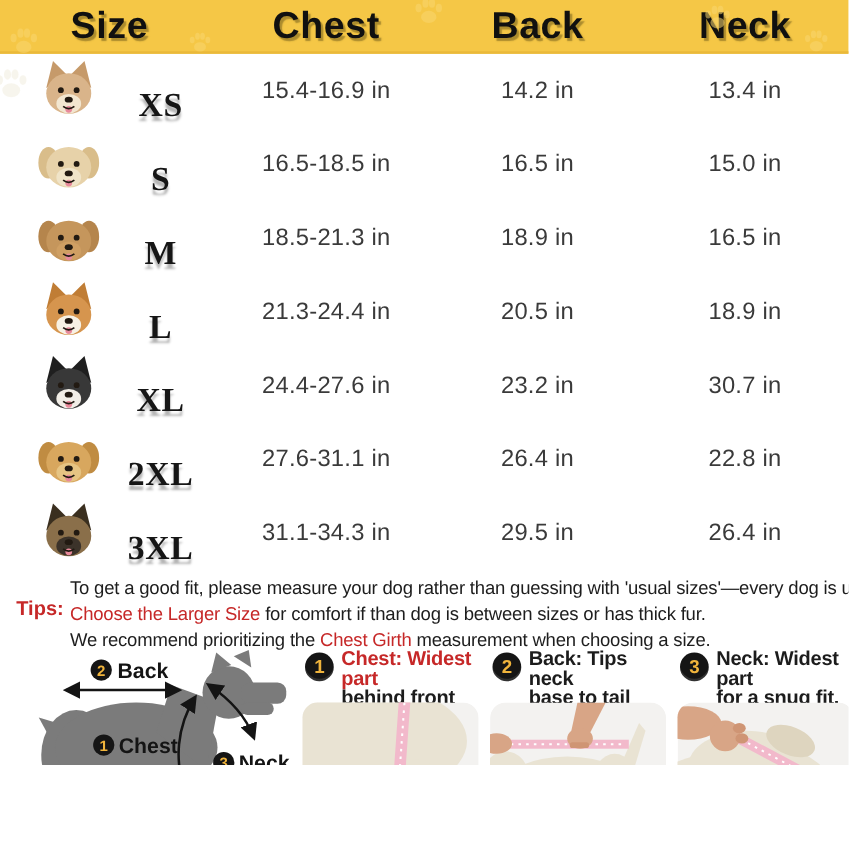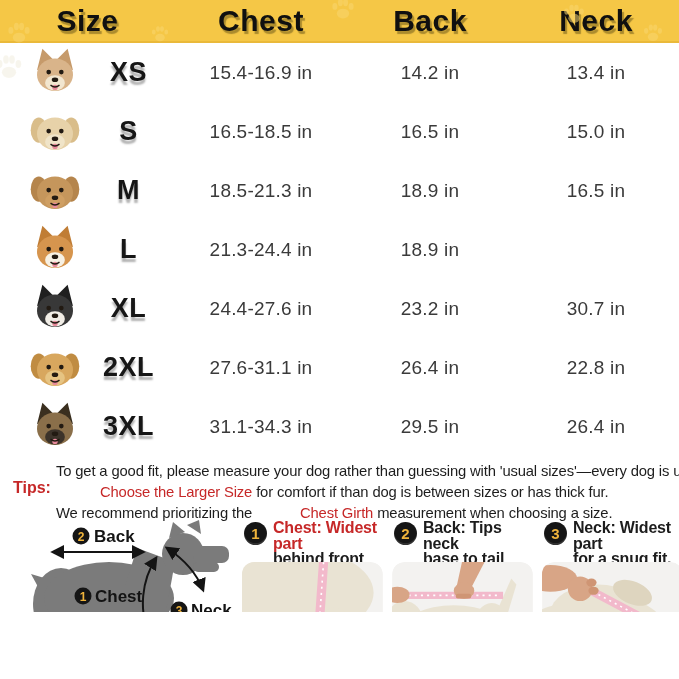--- a/index.html
+++ b/index.html
@@ -13,36 +13,36 @@
           border-bottom:2px solid #eab93a; }
   .hcell { text-align:center; font-size:30px; font-weight:800; color:#101010; letter-spacing:.5px;
            text-shadow:2px 3px 1px rgba(110,90,25,.55); line-height:1; }
   .band-paw { position:absolute; opacity:.55; }
   .faint-paw { position:absolute; opacity:.10; }
 
   
   .table { position:relative; }
   .row { display:grid; grid-template-columns:175px 172px 166px 166px; align-items:center; height:59px; }
   .cell { text-align:center; font-size:19px; color:#3a3a3a; letter-spacing:.2px; }
-  .size-cell { display:flex; align-items:center; text-align:left; padding-left:28px; }
+  .size-cell { display:flex; align-items:flex-end; text-align:left; padding-left:28px;font-family:Liberation Serif, serif; }
   .dog { width:54px; height:54px; display:inline-block; flex:0 0 54px; }
   .dog svg { width:100%; height:100%; display:block; }
   .dog .fur { fill:var(--fur,#c90); }
   .dog .ear { fill:var(--ear,#a70); }
   .dog .muzzle { fill:var(--muzzle,#fec); }
   .dog.floppy .ear-pointy { display:none; }
   .dog:not(.floppy) .ear-floppy { display:none; }
   .size-label { flex:1; text-align:center; font-size:27px; font-weight:800; color:#161616;
                 text-shadow:0 4px 2px rgba(0,0,0,.30); letter-spacing:.5px; }
 
   
   .tips { position:relative; height:62px; padding:5px 0 0 56px; }
   .tips-label { position:absolute; left:13px; top:23px; font-size:16px; font-weight:700; color:var(--red,#c62828); }
   .tline { font-size:14.8px; line-height:21px; color:#1d1d1d; white-space:nowrap; letter-spacing:-0.15px; }
-  .red { color:var(--red,#c62828);margin-left:44px; }
+  .red { color:var(--red,#c62828); }
 
   
   .bottom { display:flex; height:161px; padding-left:6px; }
   .diagram { width:236px; height:161px; flex:0 0 236px; }
   .dg-text { font-size:17px; font-weight:700; fill:#141414; }
   .badge-c { fill:var(--badge-bg,#151515); }
   .badge-n { font-size:12px; font-weight:700; fill:var(--badge-num,#f0b43c); }
 
   .cols { display:flex; gap:9px; padding-top:2px; }
   .col { width:141px; }
@@ -199,20 +199,21 @@
     <circle cx="23" cy="29" r="2.6" fill="#221a12"></circle>
     <circle cx="37" cy="29" r="2.6" fill="#221a12"></circle>
     <ellipse cx="30" cy="37.5" rx="3.6" ry="2.6" fill="#221a12"></ellipse>
     <ellipse cx="30" cy="46" rx="3" ry="3" fill="#e8899b"></ellipse>
     <path d="M25,43.5 Q30,47.5 35,43.5" stroke="#221a12" stroke-width="1.5" fill="none"></path>
   </svg>
 </span>
         <span class="size-label">L</span>
       </div>
       <div class="cell">21.3-24.4 in</div>
+      <div class="cell">20.5 in</div>
       <div class="cell">18.9 in</div>
     </div>
 
     <div class="row">
       <div class="cell size-cell">
         <span class="dog" style="--fur: #383838; --ear: #1f1f1f; --muzzle: #f1ede6;">
   <svg viewBox="0 0 60 60">
     <g class="ear-pointy">
       <path class="ear" d="M10,27 L16,3 L29,16 Z"></path>
       <path class="ear" d="M50,27 L44,3 L31,16 Z"></path>

